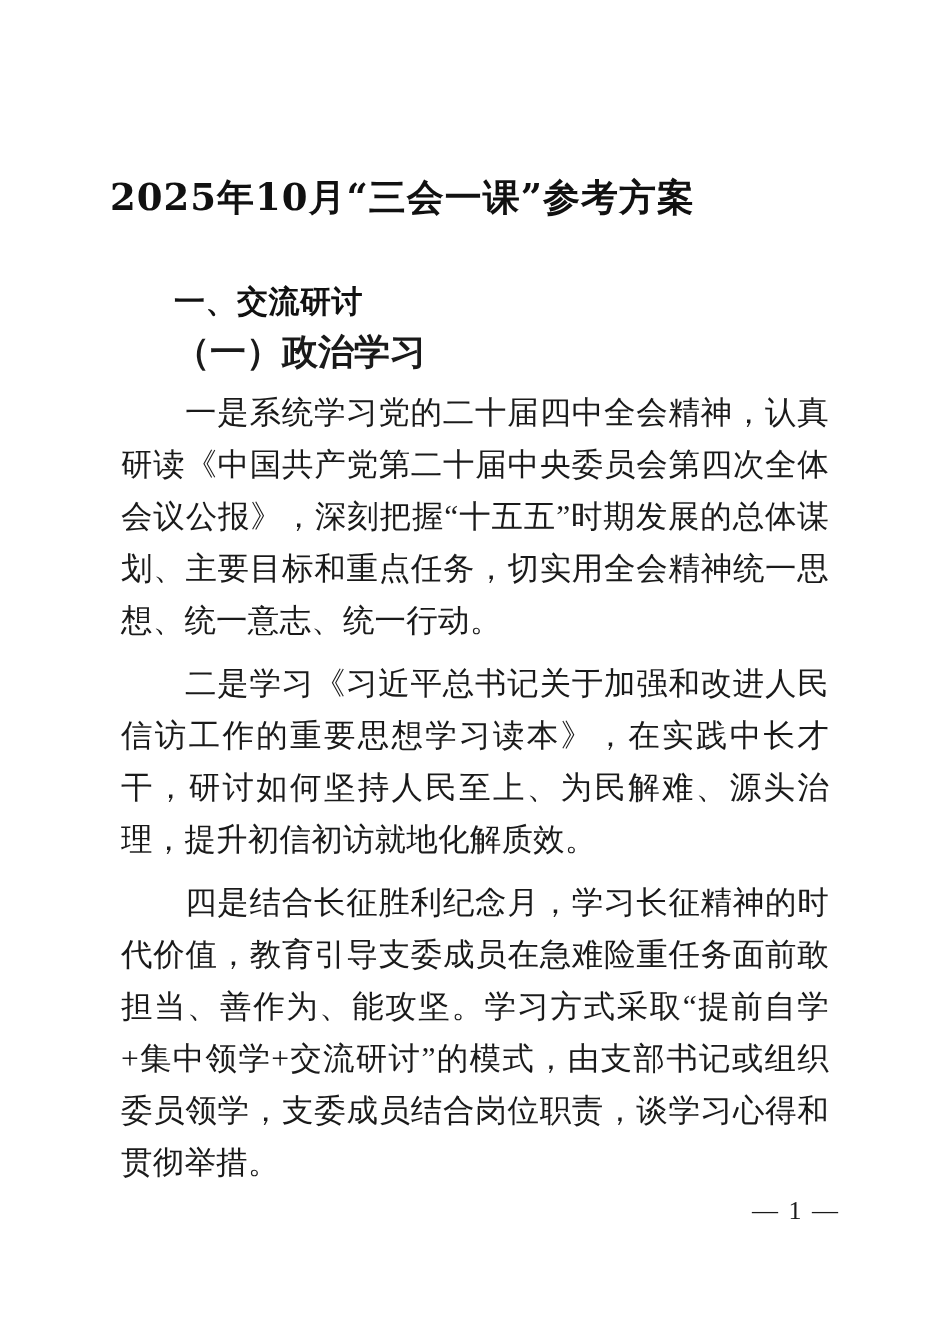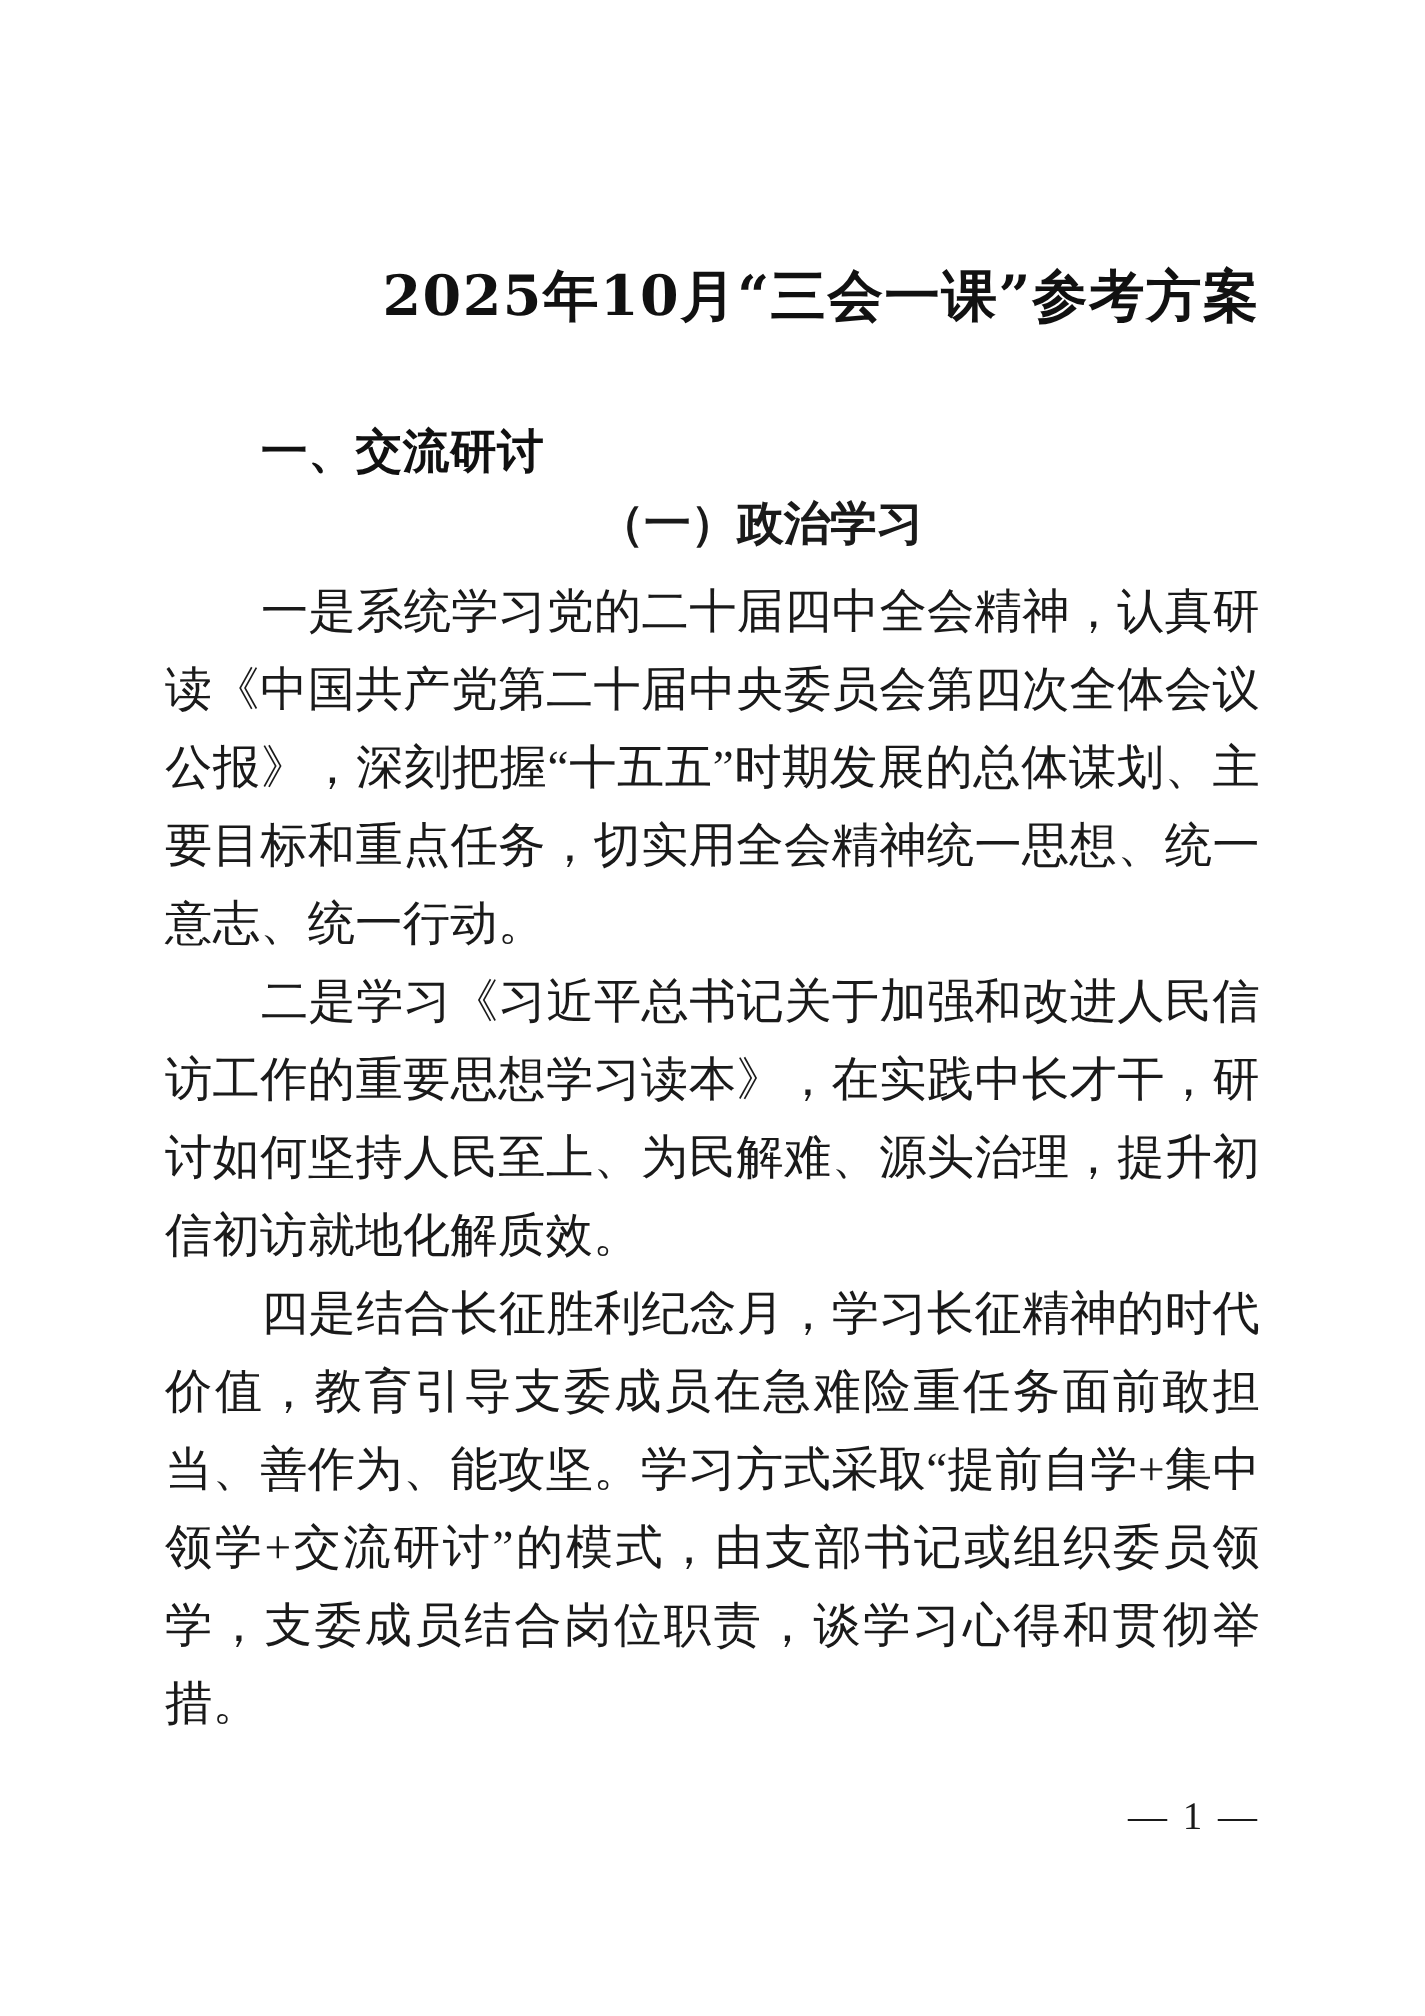--- a/index.html
+++ b/index.html
@@ -20,21 +20,21 @@
     width: 950px;
     height: 1344px;
     box-sizing: border-box;
     padding: 0 110px;
     background: #ffffff;
   }
 
   .doc-title {
     margin: 0;
     padding-top: 172px;
-    text-align: right;
+    text-align: left;
     font-family: "DejaVu Serif", "Liberation Serif", serif;
     font-weight: bold;
     font-size: 37px;
     line-height: 50px;
     letter-spacing: 1px;
     color: #111111;
     white-space: nowrap;
   }
 
   .section-heading {
@@ -46,33 +46,32 @@
     font-size: 31px;
     line-height: 46px;
     letter-spacing: 0.5px;
     color: #111111;
   }
 
   .sub-heading {
     margin: 0;
     padding-top: 4px;
     text-indent: 64px;
-    font-family: Liberation Mono, monospace;
-    font-size: 31px;
+    font-family: Liberation Serif, serif;
+    font-size: 36px;
     line-height: 48px;
     color: #1a1a1a;
-    text-align: center;
   }
 
   .body-block {
     margin-top: 6px;
   }
 
   .body-para {
-    margin: 0;
+    margin: 11px;
     text-indent: 64px;
     text-align: justify;
     text-justify: inter-ideograph;
     font-family: "Liberation Serif", "DejaVu Serif", serif;
     font-size: 31.5px;
     line-height: 52px;
     letter-spacing: 0.2px;
     color: #1a1a1a;
   }
 

